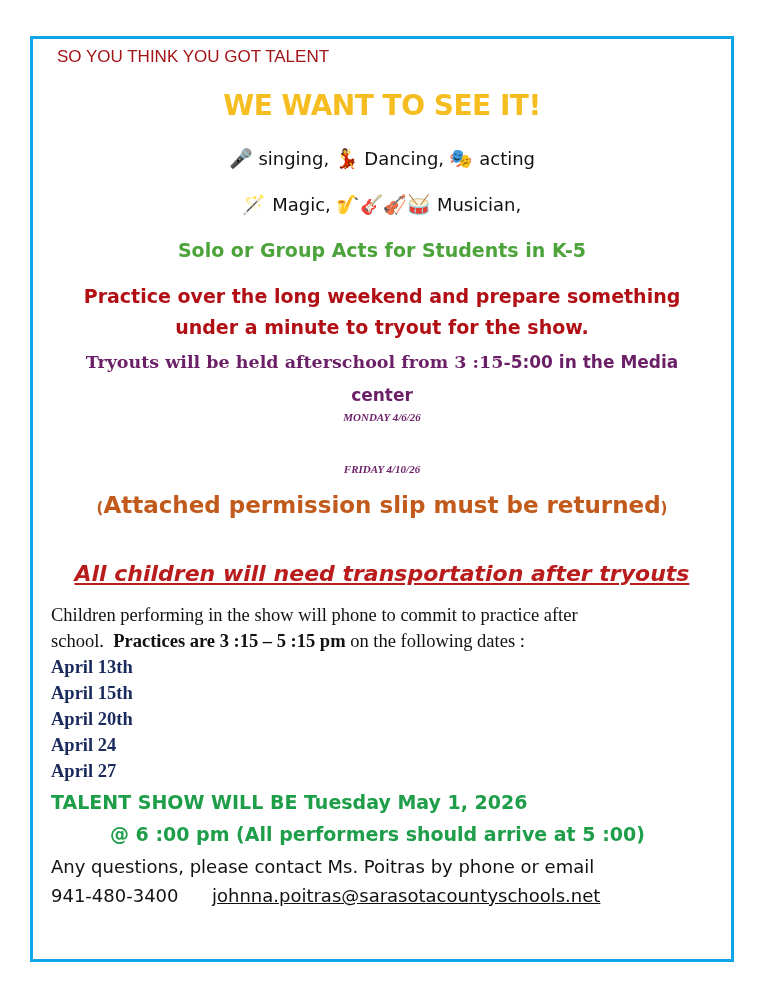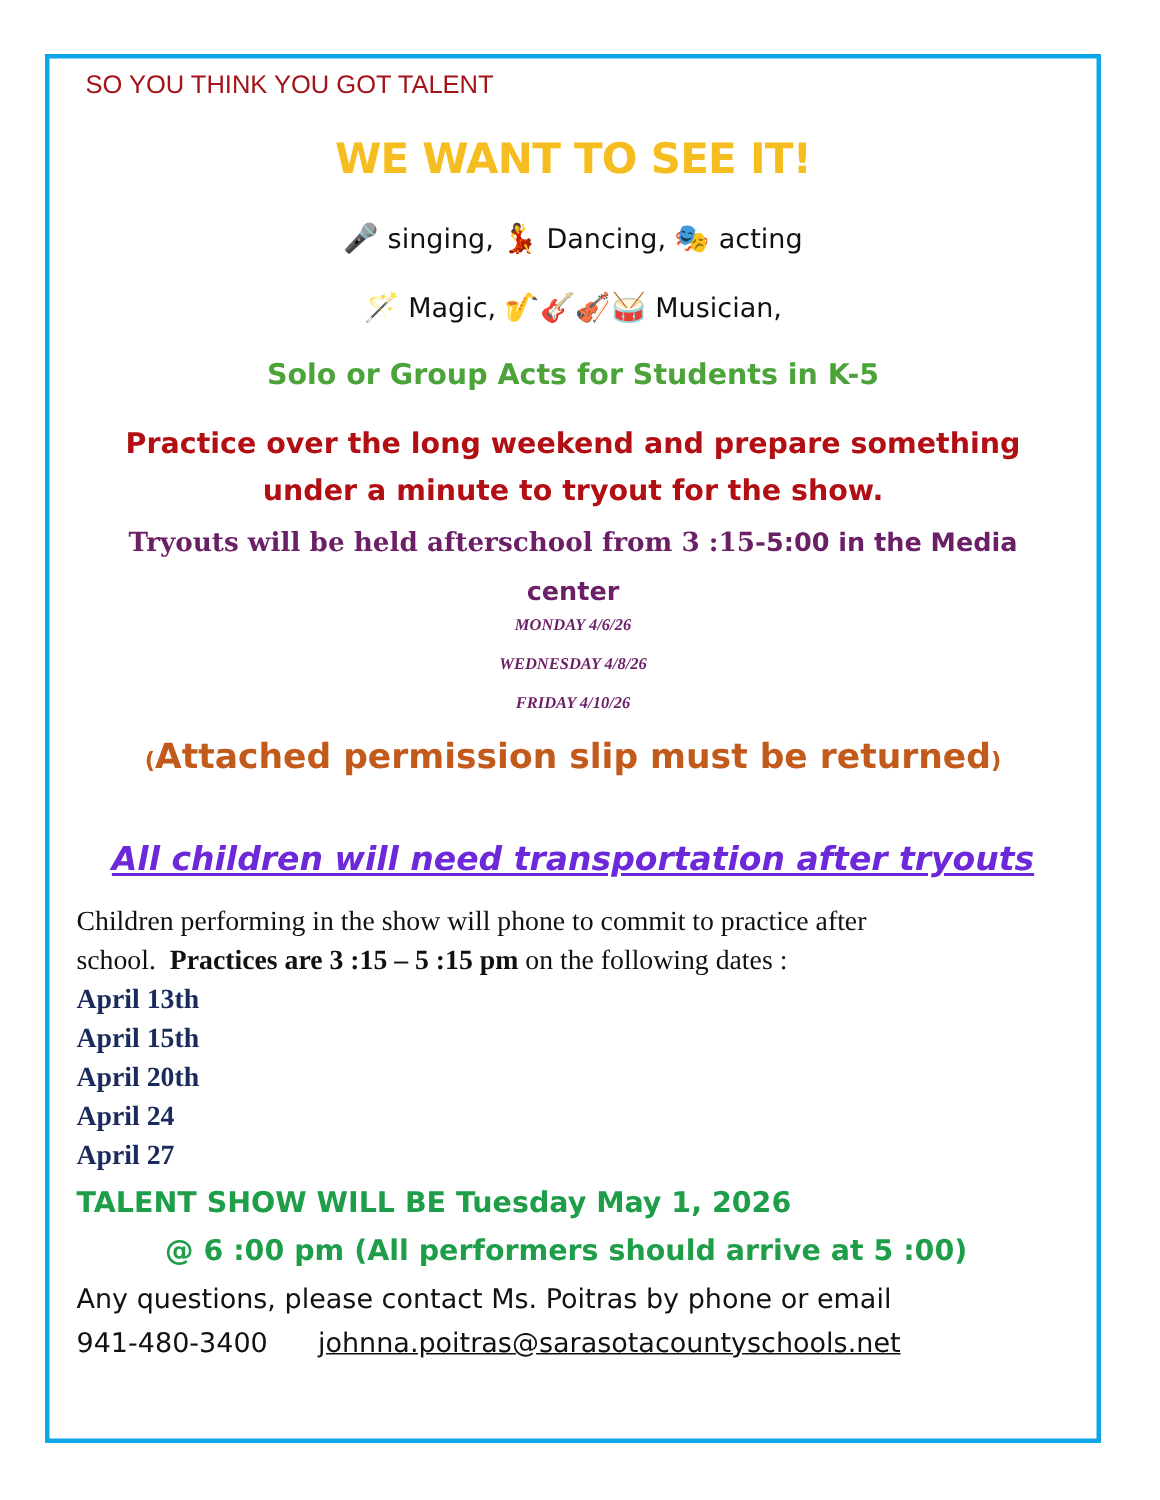--- a/index.html
+++ b/index.html
@@ -11,21 +11,21 @@
   .headline { top:50px; font-size:28px; font-weight:bold; color:#f5bd1f; font-family:"DejaVu Sans", sans-serif; letter-spacing:-0.5px; }
   .acts { font-size:18px; color:#111; font-family:"DejaVu Sans", sans-serif; }
   .acts .ic { font-size:19px; }
   .solo { top:200px; font-size:19px; font-weight:bold; color:#4ba33a; }
   .practice { top:242px; font-size:19px; font-weight:bold; color:#b10f14; line-height:31px; }
   .tryouts { top:313px; font-size:17.5px; font-weight:bold; color:#6b1f66; font-family:"DejaVu Serif", serif; }
   .center-word { top:346px; font-size:17px; font-weight:bold; color:#6b1f66; font-family:"DejaVu Sans", sans-serif; }
   .day { font-size:11px; font-weight:bold; color:#6b1f66; font-family:"Liberation Serif", serif;font-style:italic; }
   .permission { top:453px; font-size:23px; font-weight:bold; color:#c15a1b; }
   .permission .paren { font-size:15px; }
-  .transport { top:522px; font-size:22px; font-weight:bold; font-style:italic; color:#6d28d9; text-decoration:underline; }
+  .transport { top:522px; font-size:22px; font-weight:bold; font-style:italic; color:#b91c1c; text-decoration:underline; }
   .body-text { left:18px; font-size:18.5px; color:#111; font-family:"Liberation Serif", serif; }
   .date { left:18px; font-size:18.5px; font-weight:bold; color:#1a2a5c; font-family:"Liberation Serif", serif; }
   .show { font-size:19px; font-weight:bold; color:#1f9e4a; }
   .contact { left:18px; font-size:18px; color:#111; }
   .email { text-decoration:underline; color:#111; }
 </style>
 </head>
 <body>
 
 <div class="frame">
@@ -56,21 +56,20 @@
     <div>Practice over the long weekend and prepare something</div>
     <div>under a minute to tryout for the show.</div>
   </div>
 
   <div class="abs center tryouts">
     <span>Tryouts will be held afterschool from 3 :15-</span><span style="font-family:'DejaVu Sans', sans-serif; font-size:17px;">5:00 in the Media</span>
   </div>
   <div class="abs center center-word">center</div>
 
   <div class="abs center day" style="top:372px;">MONDAY 4/6/26</div>
-  <div class="abs center day" style="top:398px;">WEDNESDAY 4/8/26</div>
   <div class="abs center day" style="top:424px;">FRIDAY 4/10/26</div>
 
   <div class="abs center permission">
     <span class="paren">(</span><span>Attached permission slip must be returned</span><span class="paren">)</span>
   </div>
 
   <div class="abs center transport">All children will need transportation after tryouts</div>
 
   <div class="abs body-text" style="top:566px;">Children performing in the show will phone to commit to practice after</div>
   <div class="abs body-text" style="top:592px;">

